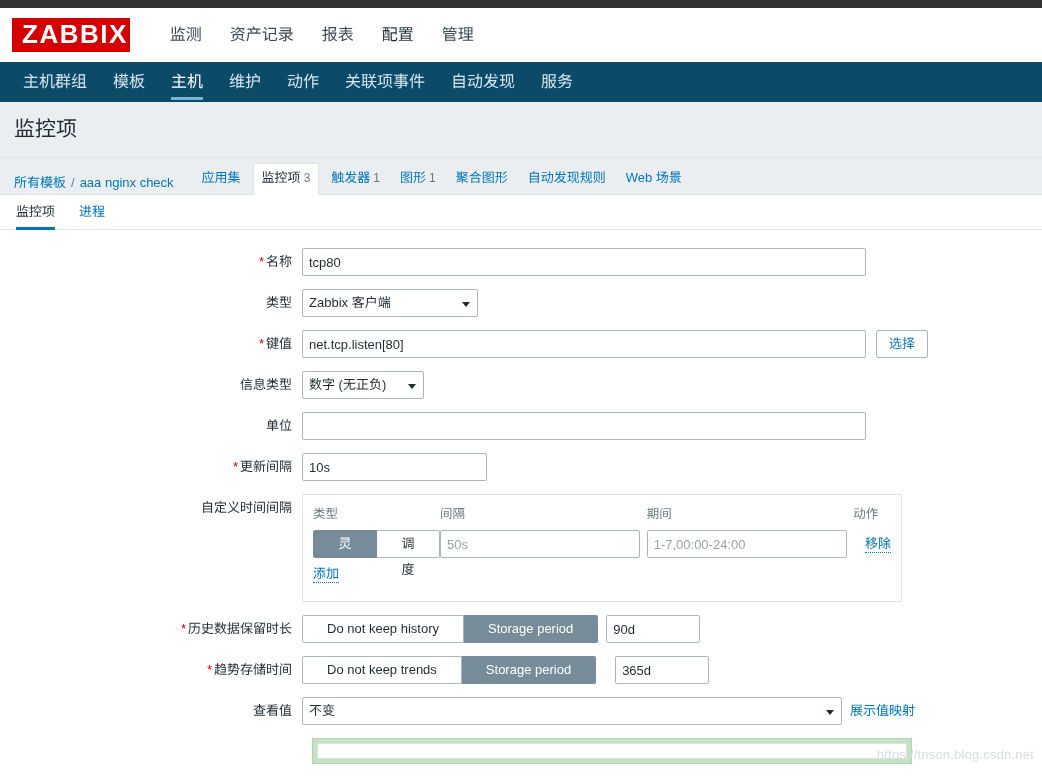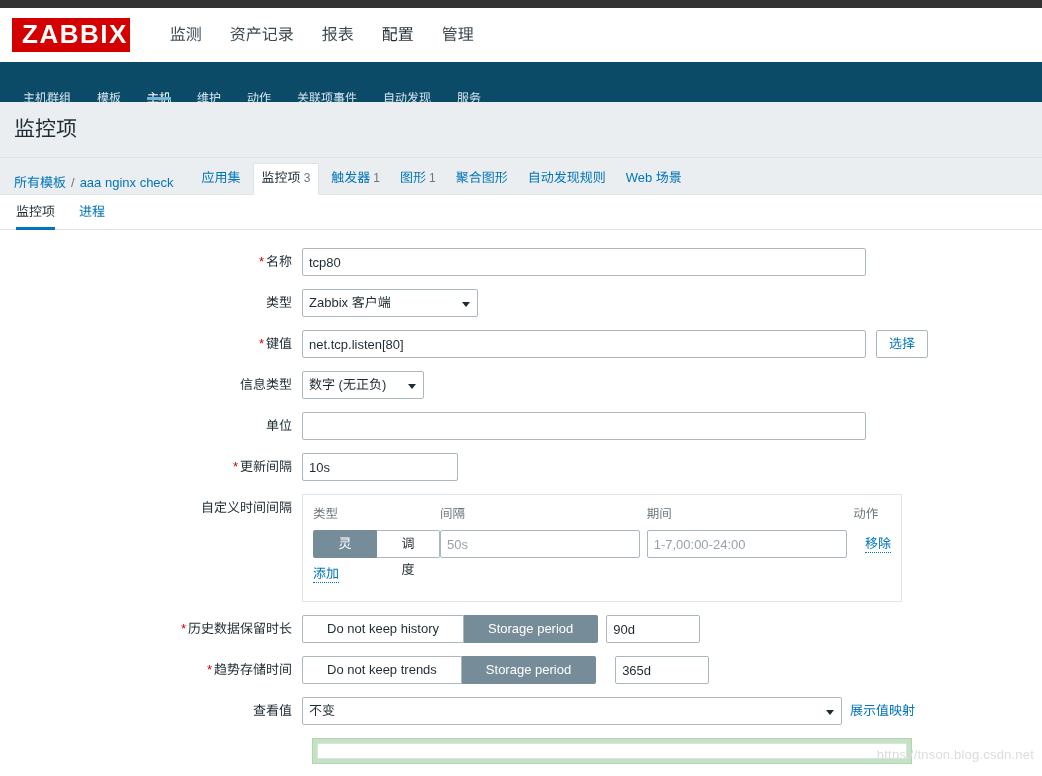--- a/index.html
+++ b/index.html
@@ -72,22 +72,22 @@
   
   .subnav {
     height: 40px;
     background: #0c4b68;
     display: flex;
     align-items: center;
     padding-left: 10px;
   }
   .subnav-item {
     color: #d6e6f0;
-    font-size: 12px;
-    padding: 16px 13px;
+    font-size: 16px;
+    padding: 0 13px;
     line-height: 40px;
     height: 40px;
     cursor: pointer;
     white-space: nowrap;
     position: relative;
   }
   .subnav-item.active { color: #ffffff; }
   .subnav-item.active::after {
     content: "";
     position: absolute;
@@ -221,21 +221,21 @@
     font-size: 13px;
     color: #1f2c33;
     padding: 0 6px;
     font-family: "Liberation Sans", "DejaVu Sans", sans-serif;
     outline: none;
     border-radius: 2px;
   }
   input.txt::placeholder { color: #97a3ab; }
   .w-wide  { width: 564px; }
   .w-key   { width: 564px; }
-  .w-med   { width: 156px; }
+  .w-med   { width: 185px; }
   .w-small { width: 94px; }
 
   .sel {
     height: 28px;
     border: 1px solid #aab7be;
     background: #ffffff;
     font-size: 13px;
     color: #1f2c33;
     padding: 0 22px 0 6px;
     border-radius: 2px;

